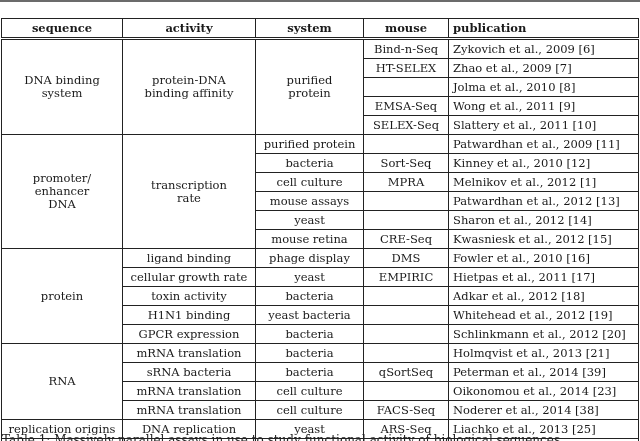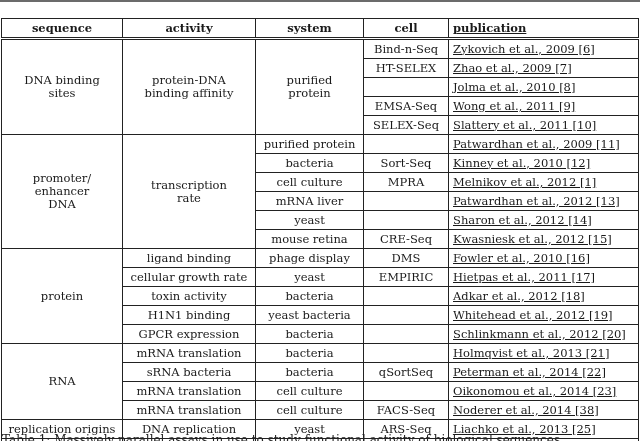--- a/index.html
+++ b/index.html
@@ -27,21 +27,21 @@
       text-align: center;
       vertical-align: middle;
       white-space: nowrap;
       overflow: hidden;
     }
     table.main th {
       font-weight: bold;
       height: 18px;
       border-bottom: 3px double #222;
     }
-    table.main td.pub, table.main th.pub { text-align: left; padding-left: 4px; text-decoration: underline; }
+    table.main td.pub, table.main th.pub { text-align: left; padding-left: 4px; }
     col.c1 { width: 121px; }
     col.c2 { width: 133px; }
     col.c3 { width: 108px; }
     col.c4 { width: 85px; }
     col.c5 { width: 190px; }
     .caption {
       position: absolute; left: 2px; top: 433px; width: 636px;
       font-size: 12px; line-height: 14px; white-space: nowrap; overflow: hidden;
       color: #222;
     }
@@ -57,28 +57,28 @@
       <col class="c2">
       <col class="c3">
       <col class="c4">
       <col class="c5">
   </colgroup>
   <thead>
     <tr>
       <th>sequence</th>
       <th>activity</th>
       <th>system</th>
-      <th>cell</th>
+      <th>mouse</th>
       <th class="pub">publication</th>
     </tr>
   </thead>
   <tbody>
 
     <tr>
-      <td rowspan="5" style="white-space:normal;padding:0 22px;"><span>DNA binding sites</span></td>
+      <td rowspan="5" style="white-space:normal;padding:0 22px;"><span>DNA binding system</span></td>
       <td rowspan="5" style="white-space:normal;padding:0 16px;"><span>protein-DNA binding affinity</span></td>
       <td rowspan="5" style="white-space:normal;padding:0 26px;"><span>purified protein</span></td>
       <td>Bind-n-Seq</td>
       <td class="pub">Zykovich et al., 2009 [6]</td>
     </tr>
     <tr>
       <td>HT-SELEX</td>
       <td class="pub">Zhao et al., 2009 [7]</td>
     </tr>
     <tr>
@@ -105,21 +105,21 @@
       <td>bacteria</td>
       <td>Sort-Seq</td>
       <td class="pub">Kinney et al., 2010 [12]</td>
     </tr>
     <tr>
       <td>cell culture</td>
       <td>MPRA</td>
       <td class="pub">Melnikov et al., 2012 [1]</td>
     </tr>
     <tr>
-      <td>mRNA liver</td>
+      <td>mouse assays</td>
       <td></td>
       <td class="pub">Patwardhan et al., 2012 [13]</td>
     </tr>
     <tr>
       <td>yeast</td>
       <td></td>
       <td class="pub">Sharon et al., 2012 [14]</td>
     </tr>
     <tr>
       <td>mouse retina</td>
@@ -163,21 +163,21 @@
       <td rowspan="4">RNA</td>
       <td>mRNA translation</td>
       <td>bacteria</td>
       <td></td>
       <td class="pub">Holmqvist et al., 2013 [21]</td>
     </tr>
     <tr>
       <td>sRNA bacteria</td>
       <td>bacteria</td>
       <td>qSortSeq</td>
-      <td class="pub">Peterman et al., 2014 [22]</td>
+      <td class="pub">Peterman et al., 2014 [39]</td>
     </tr>
     <tr>
       <td>mRNA translation</td>
       <td>cell culture</td>
       <td></td>
       <td class="pub">Oikonomou et al., 2014 [23]</td>
     </tr>
     <tr>
       <td>mRNA translation</td>
       <td>cell culture</td>

